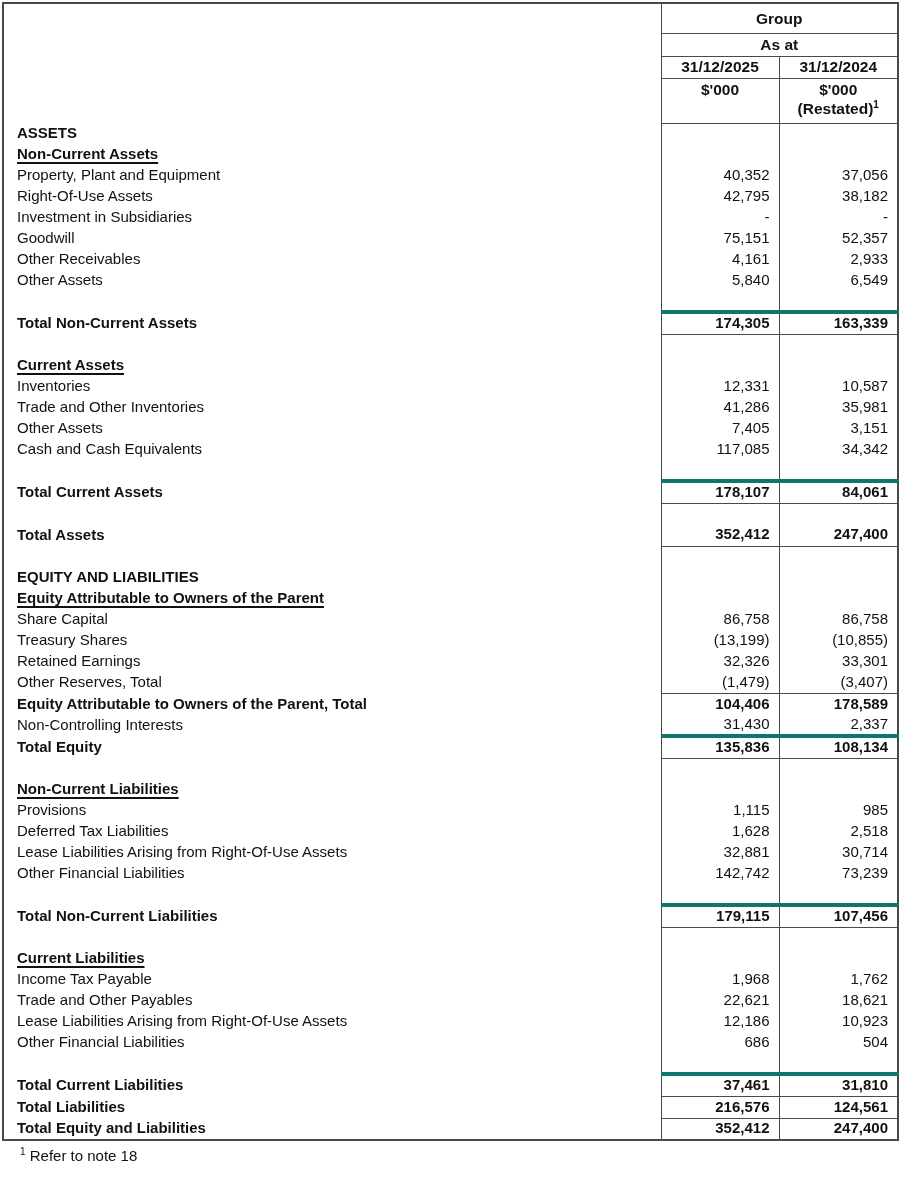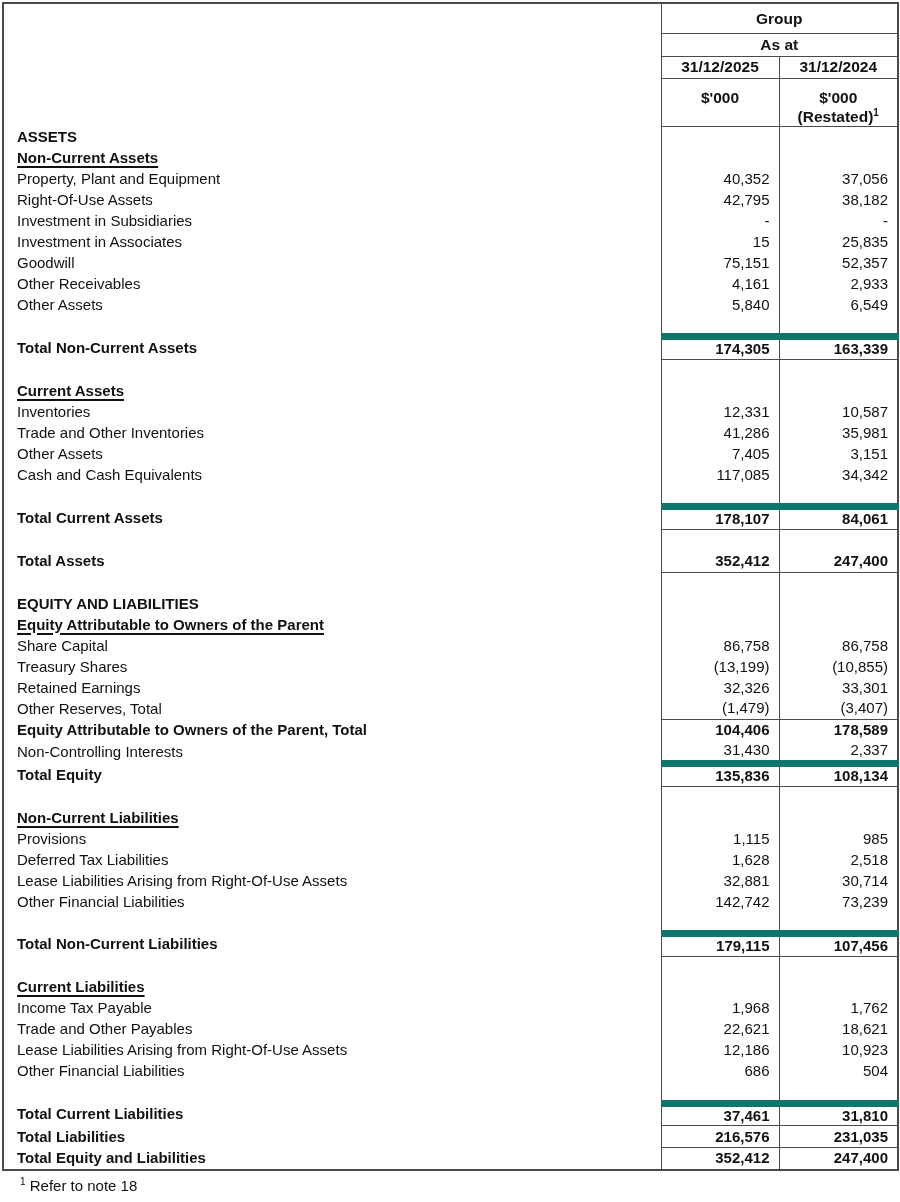--- a/index.html
+++ b/index.html
@@ -35,33 +35,33 @@
     padding-right: 9px;
   }
 
   
   td.hval { text-align: center; font-weight: bold; font-size: 15.5px; padding-right: 0; }
   thead td.hval { border-bottom: 1px solid #4a4a4a; }
   tr.r-group { height: 30px; }
   tr.r-asat  { height: 23px; }
   tr.r-dates { height: 22px; }
   tr.r-units { height: 45px; }
-  tr.r-units td.hval { vertical-align: top; padding-top: 9px; }
+  tr.r-units td.hval { vertical-align: top; padding-top: 1px; }
   sup { font-size: 10px; }
 
   
   tbody tr { height: 21px; }
   tr.t-h1 td.lbl { font-weight: bold; }
   tr.t-h2 td.lbl { font-weight: bold; }
   .u { text-decoration: underline; text-decoration-thickness: 1.5px; text-underline-offset: 3px; text-align: center; }
   tr.t-t td { font-weight: bold; }
   tr.t-t { height: 22px; }
 
   
-  tr.b-box td.val { border-top: 7px solid #0f766e; border-bottom: 1px solid #4a4a4a; }
+  tr.b-box td.val { border-top: 4px solid #0f766e; border-bottom: 1px solid #4a4a4a; }
   tr.b-top td.val { border-top: 1px solid #4a4a4a; }
   tr.b-bot td.val { border-bottom: 1px solid #4a4a4a; }
 
   .footnote {
     margin: 5px 0 0 20px;
     font-size: 15px;
     color: #111111;
   }
   .footnote sup { font-size: 10px; }
 </style>
@@ -118,25 +118,20 @@
           <td class="lbl">Right-Of-Use Assets</td>
           <td class="val">42,795</td>
           <td class="val">38,182</td>
         </tr>
         <tr class="t-i">
           <td class="lbl">Investment in Subsidiaries</td>
           <td class="val">-</td>
           <td class="val">-</td>
         </tr>
         <tr class="t-i">
-          <td class="lbl">Investment in Associates</td>
-          <td class="val">15</td>
-          <td class="val">25,835</td>
-        </tr>
-        <tr class="t-i">
           <td class="lbl">Goodwill</td>
           <td class="val">75,151</td>
           <td class="val">52,357</td>
         </tr>
         <tr class="t-i">
           <td class="lbl">Other Receivables</td>
           <td class="val">4,161</td>
           <td class="val">2,933</td>
         </tr>
         <tr class="t-i">
@@ -330,21 +325,21 @@
           <td class="val"></td>
         </tr>
         <tr class="t-t b-box">
           <td class="lbl">Total Current Liabilities</td>
           <td class="val">37,461</td>
           <td class="val">31,810</td>
         </tr>
         <tr class="t-t b-bot">
           <td class="lbl">Total Liabilities</td>
           <td class="val">216,576</td>
-          <td class="val">231,035</td>
+          <td class="val">124,561</td>
         </tr>
         <tr class="t-t b-bot">
           <td class="lbl">Total Equity and Liabilities</td>
           <td class="val">352,412</td>
           <td class="val">247,400</td>
         </tr>
       </tbody>
   </table>
   <div class="footnote"><sup>1</sup> <span>Refer to note 18</span></div>
 </div>

